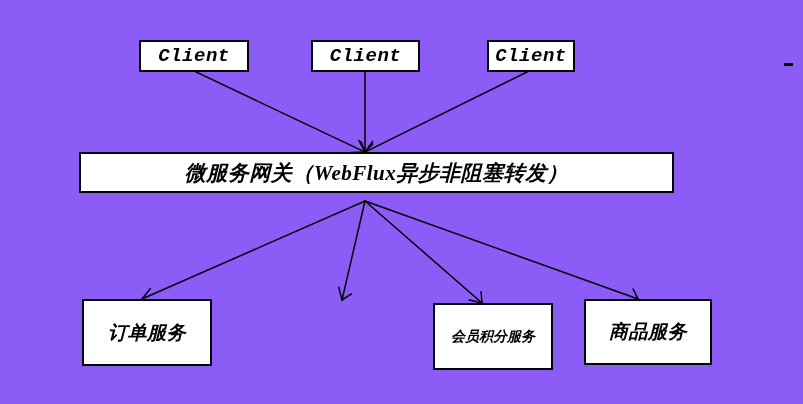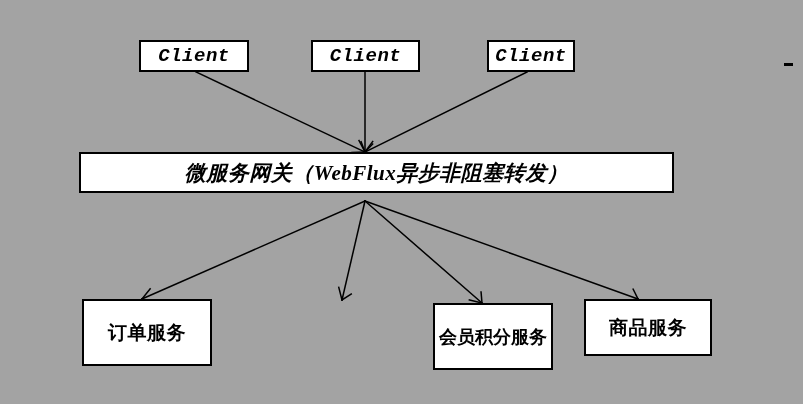--- a/index.html
+++ b/index.html
@@ -4,21 +4,21 @@
 <style>
   html, body {
     margin: 0;
     padding: 0;
     background: #ffffff;
   }
   #canvas {
     position: relative;
     width: 803px;
     height: 404px;
-    background: #a3a3a3;
+    background: #8b5cf6;
     overflow: hidden;
     font-family: "Liberation Serif", "DejaVu Serif", serif;
   }
   #edges {
     position: absolute;
     left: 0;
     top: 0;
     width: 803px;
     height: 404px;
     pointer-events: none;
@@ -43,26 +43,27 @@
   }
   .gateway-node {
     font-family: "Liberation Serif", "DejaVu Serif", serif;
     font-style: italic;
     font-weight: 700;
     font-size: 21px;
     letter-spacing: 0.5px;
   }
   .service-node {
     font-family: "Liberation Serif", "DejaVu Serif", serif;
+    font-style: italic;
     font-weight: 700;
     font-size: 19px;
     letter-spacing: 0.5px;
   }
   .service-node.compact {
-    font-size: 18px;
+    font-size: 14px;
     letter-spacing: 0px;
   }
   .stray-mark {
     position: absolute;
     background: #000000;
   }
 </style>
 </head>
 <body>
 
@@ -119,18 +120,18 @@
   <div class="node gateway-node" id="node-gateway" style="left: 79px; top: 152px; width: 595px; height: 41px;">
     <span>微服务网关（WebFlux异步非阻塞转发）</span>
   </div>
 
   <div class="node service-node" id="node-service-0" style="left: 82px; top: 299px; width: 130px; height: 67px;">
     <span>订单服务</span>
   </div>
   <div class="node service-node compact" id="node-service-2" style="left: 433px; top: 303px; width: 120px; height: 67px;">
     <span>会员积分服务</span>
   </div>
-  <div class="node service-node" id="node-service-3" style="left: 584px; top: 299px; width: 128px; height: 57px;">
+  <div class="node service-node" id="node-service-3" style="left: 584px; top: 299px; width: 128px; height: 66px;">
     <span>商品服务</span>
   </div>
 
   <div class="stray-mark" id="stray-mark" style="left: 784px; top: 63px; width: 9px; height: 3px;"></div>
 </div>
 
 </body></html>

